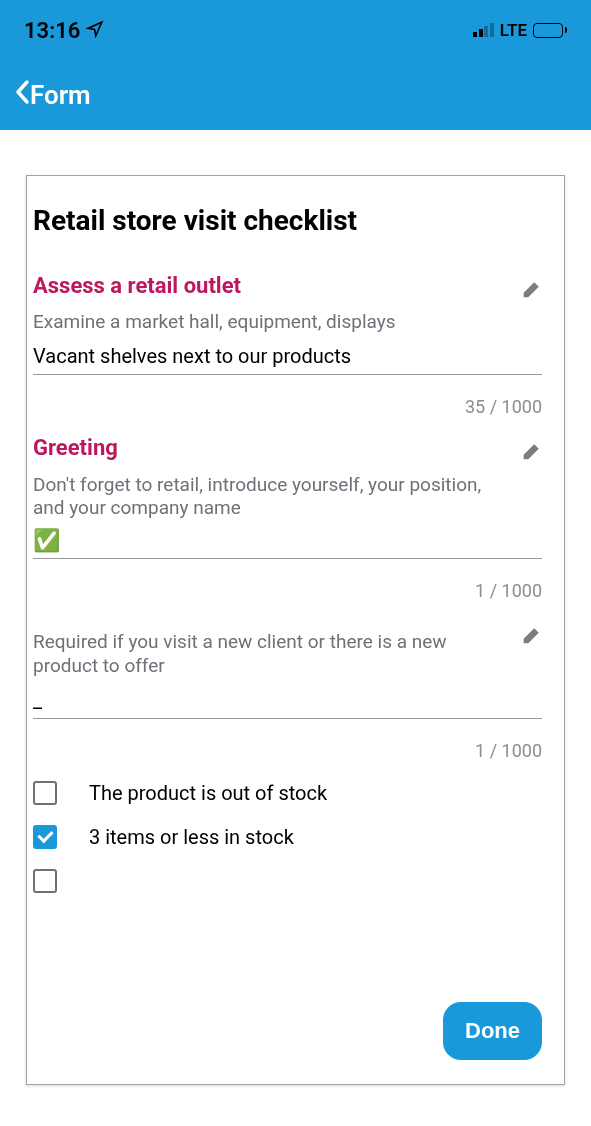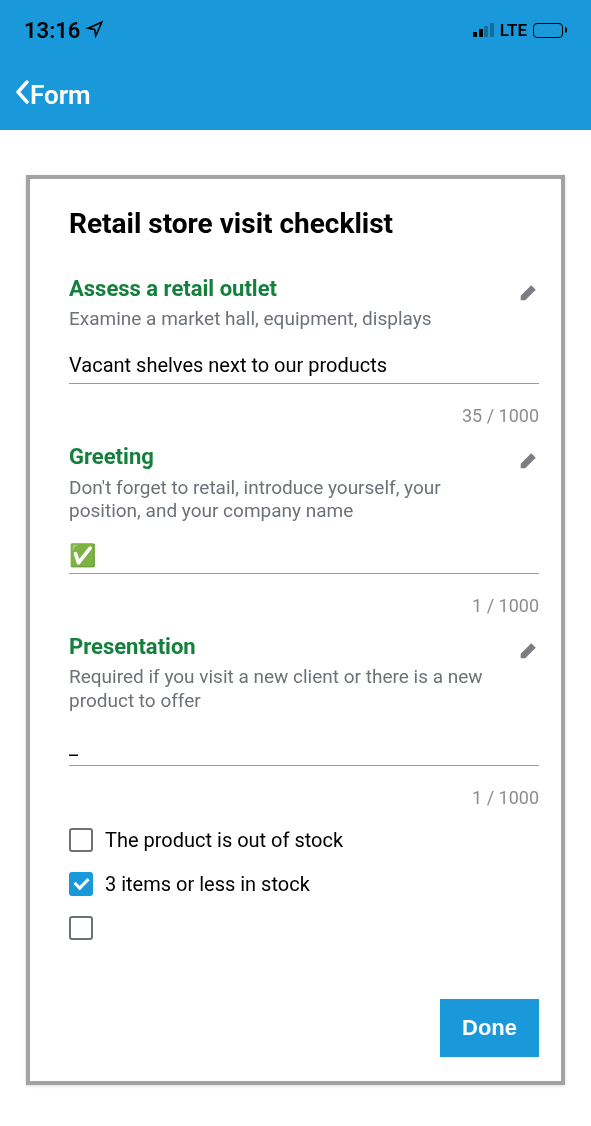--- a/index.html
+++ b/index.html
@@ -47,23 +47,23 @@
     color: #fff;
     font-size: 26px;
     font-weight: 600;
     cursor: pointer;
   }
   .content-wrap {
     padding: 45px 26px 0 26px;
   }
   .card {
     background: #fff;
-    border: 4px solid #a3a3a3;
+    border: 1px solid #a3a3a3;
     box-shadow: 0 1px 3px rgba(0,0,0,0.15);
-    padding: 28px 22px 24px 39px;
+    padding: 28px 22px 24px 6px;
     min-height: 910px;
     position: relative;
   }
   .card-title {
     font-size: 28px;
     font-weight: 700;
     color: #000;
     margin-bottom: 36px;
   }
   .section {
@@ -71,58 +71,58 @@
   }
   .section-head {
     display: flex;
     justify-content: space-between;
     align-items: flex-start;
   }
   .section-titles { flex: 1; }
   .section-title {
     font-size: 22px;
     font-weight: 700;
-    color: #15803d;
+    color: #be185d;
     line-height: 1.2;
   }
   .section-subtitle {
     font-size: 19px;
     color: #6d7278;
     line-height: 1.25;
-    margin-top: 5px;
+    margin-top: 11px;
   }
   .eraser {
     flex-shrink: 0;
     margin-left: 10px;
     margin-top: 6px;
     cursor: pointer;
   }
   .input-line {
     border-bottom: 1px solid #9a9a9a;
     padding: 6px 0 6px 0;
-    margin-top: 16px;
+    margin-top: 4px;
     font-size: 20px;
     color: #000;
     min-height: 30px;
   }
   .counter {
     text-align: right;
     color: #8a8d91;
     font-size: 18px;
     margin-top: 21px;
     margin-bottom: 14px;
   }
   .check-emoji {
     font-size: 22px;
     line-height: 1;
   }
   .check-row {
     display: flex;
     align-items: center;
-    gap: 12px;
+    gap: 32px;
     margin: 20px 0;
     font-size: 20px;
     color: #000;
     cursor: pointer;
   }
   .checkbox {
     width: 24px;
     height: 24px;
     border: 2px solid #6d7278;
     border-radius: 3px;
@@ -147,21 +147,21 @@
   }
   .done-btn {
     position: absolute;
     right: 22px;
     bottom: 24px;
     background: #1998da;
     color: #fff;
     font-size: 22px;
     font-weight: 600;
     padding: 16px 22px;
-    border-radius: 0;
+    border-radius: 18px;
     cursor: pointer;
     border: none;
   }
   .signal-bars {
     display: inline-flex;
     align-items: flex-end;
     gap: 1.5px;
     height: 14px;
   }
   .signal-bars span {
@@ -264,21 +264,20 @@
             </svg>
         </span>
       </div>
       <div class="input-line check-emoji">✅</div>
       <div class="counter">1 / 1000</div>
     </div>
 
     <div class="section">
       <div class="section-head">
         <div class="section-titles">
-          <div class="section-title">Presentation</div>
           <div class="section-subtitle">Required if you visit a new client or there is a new product to offer</div>
         </div>
         <span class="eraser">
           <svg width="22" height="22" viewBox="0 0 24 24">
               <path d="M15.5 3.5 L20.5 8.5 L9 20 L4 20 L4 15 Z" fill="#7a7d81"></path>
             </svg>
         </span>
       </div>
       <div class="input-line">_</div>
       <div class="counter">1 / 1000</div>

